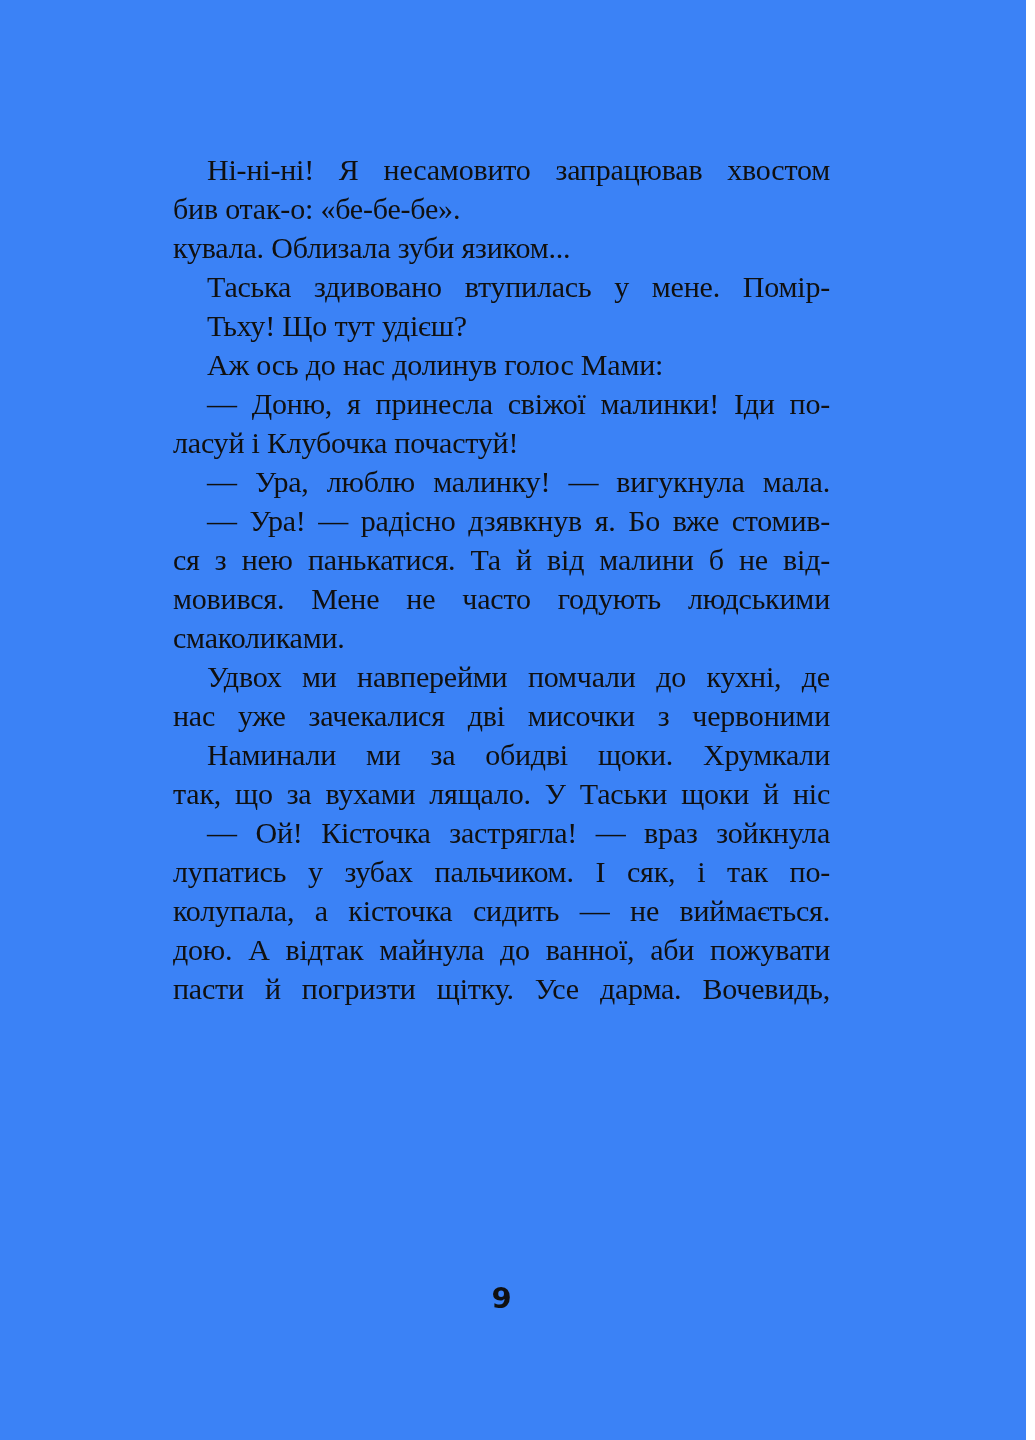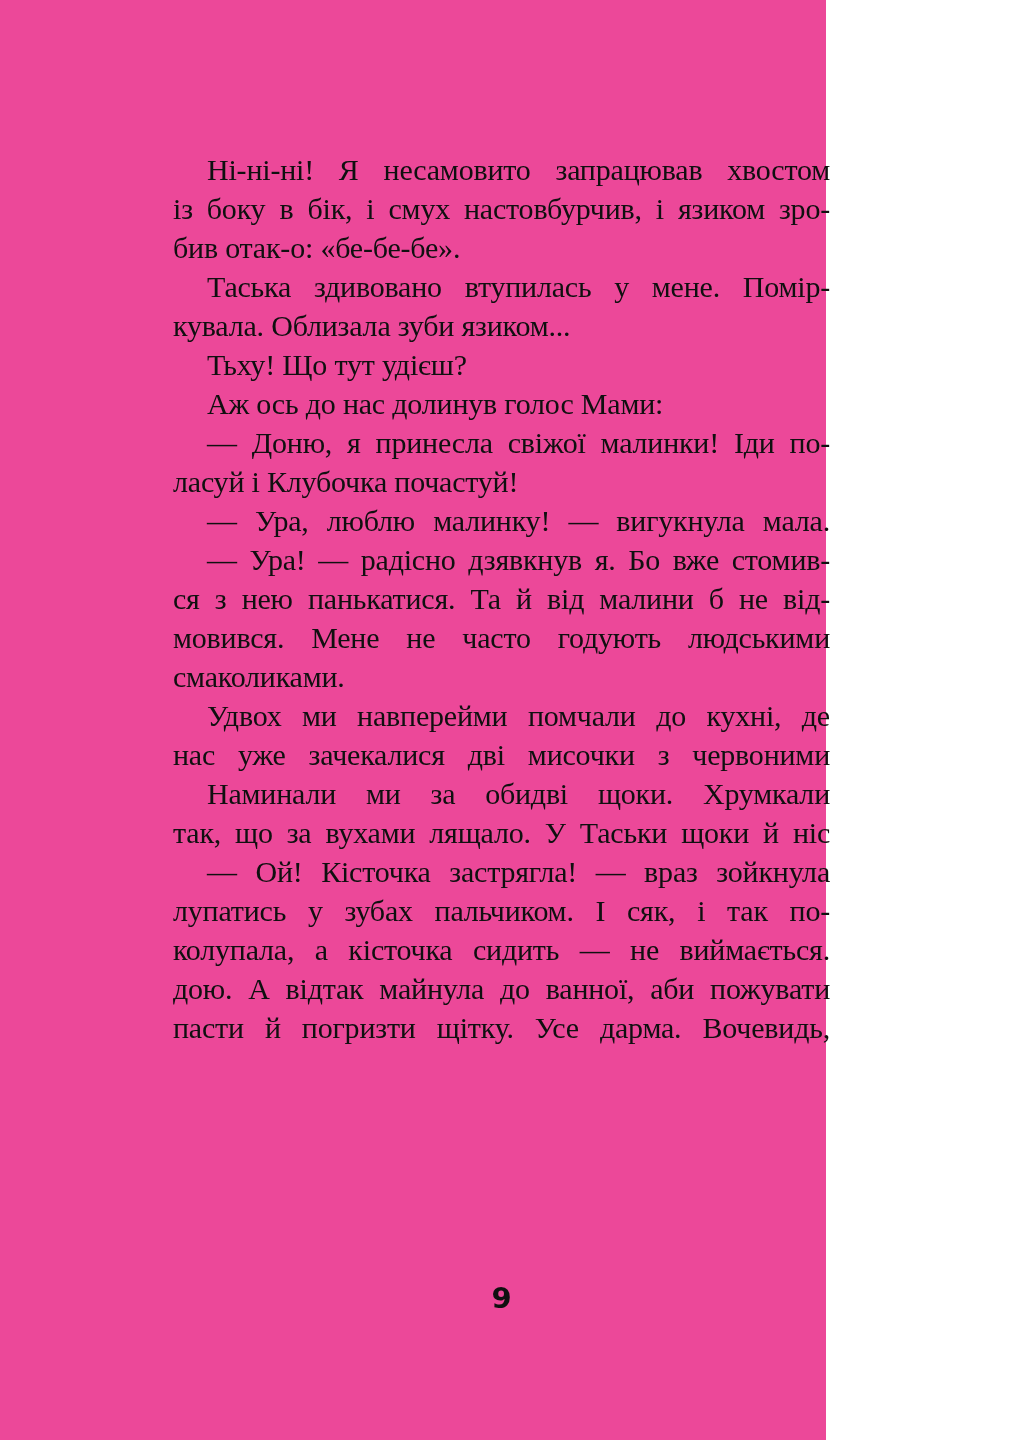--- a/index.html
+++ b/index.html
@@ -8,23 +8,23 @@
     padding: 0;
   }
   body {
     width: 1035px;
     height: 1440px;
     background: #ffffff;
     overflow: hidden;
   }
   .page {
     position: relative;
-    width: 826px;
+    width: 1026px;
     height: 1440px;
-    background: #ec4899;
+    background: #3b82f6;
     color: #101010;
     font-family: "Liberation Serif", "DejaVu Serif", serif;
   }
   .text-block {
     position: absolute;
     left: 173px;
     top: 150px;
     width: 657px;
   }
   .line {
@@ -54,24 +54,23 @@
     font-size: 29px;
     color: #101010;
   }
 </style>
 </head>
 <body>
 
 <div class="page">
   <div class="text-block">
       <div class="line indent">Ні-ні-ні! Я несамовито запрацював хвостом</div>
-      <div class="line">із боку в бік, і смух настовбурчив, і язиком зро-</div>
       <div class="line end">бив отак-о: «бе-бе-бе».</div>
+      <div class="line end">кувала. Облизала зуби язиком...</div>
       <div class="line indent">Таська здивовано втупилась у мене. Помір-</div>
-      <div class="line end">кувала. Облизала зуби язиком...</div>
       <div class="line indent end">Тьху! Що тут удієш?</div>
       <div class="line indent end">Аж ось до нас долинув голос Мами:</div>
       <div class="line indent">— Доню, я принесла свіжої малинки! Іди по-</div>
       <div class="line end">ласуй і Клубочка почастуй!</div>
       <div class="line indent">— Ура, люблю малинку! — вигукнула мала.</div>
       <div class="line indent">— Ура! — радісно дзявкнув я. Бо вже стомив-</div>
       <div class="line">ся з нею панькатися. Та й від малини б не від-</div>
       <div class="line">мовився. Мене не часто годують людськими</div>
       <div class="line end">смаколиками.</div>
       <div class="line indent">Удвох ми навперейми помчали до кухні, де</div>

